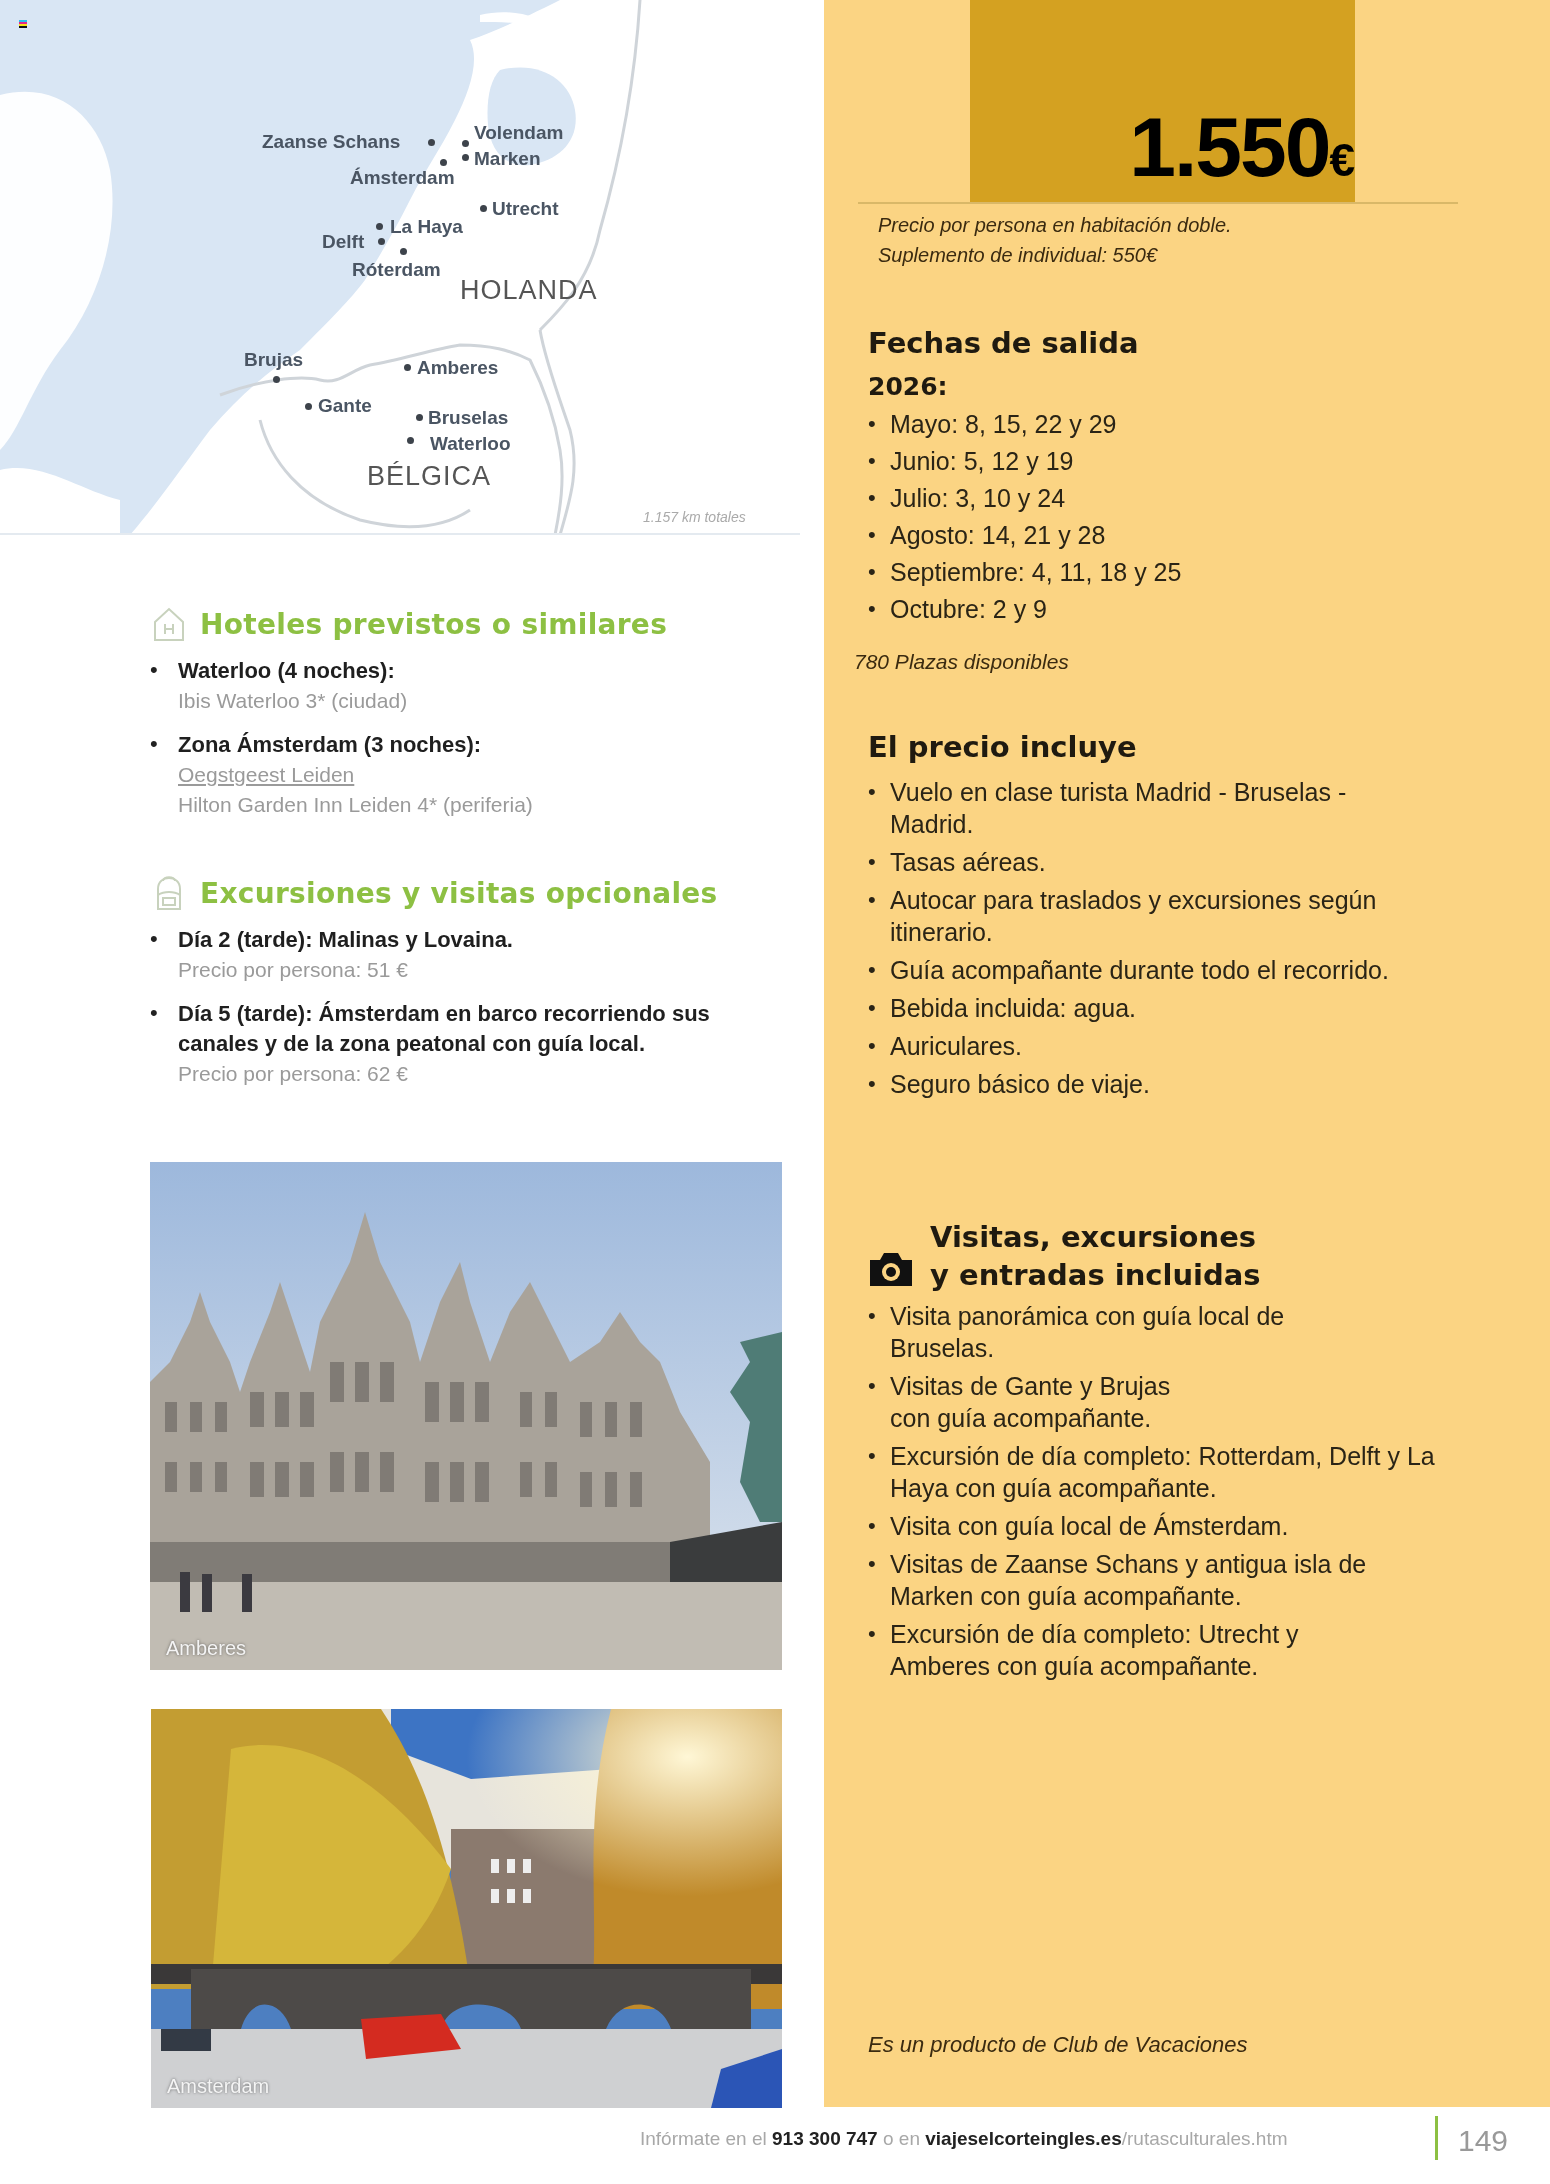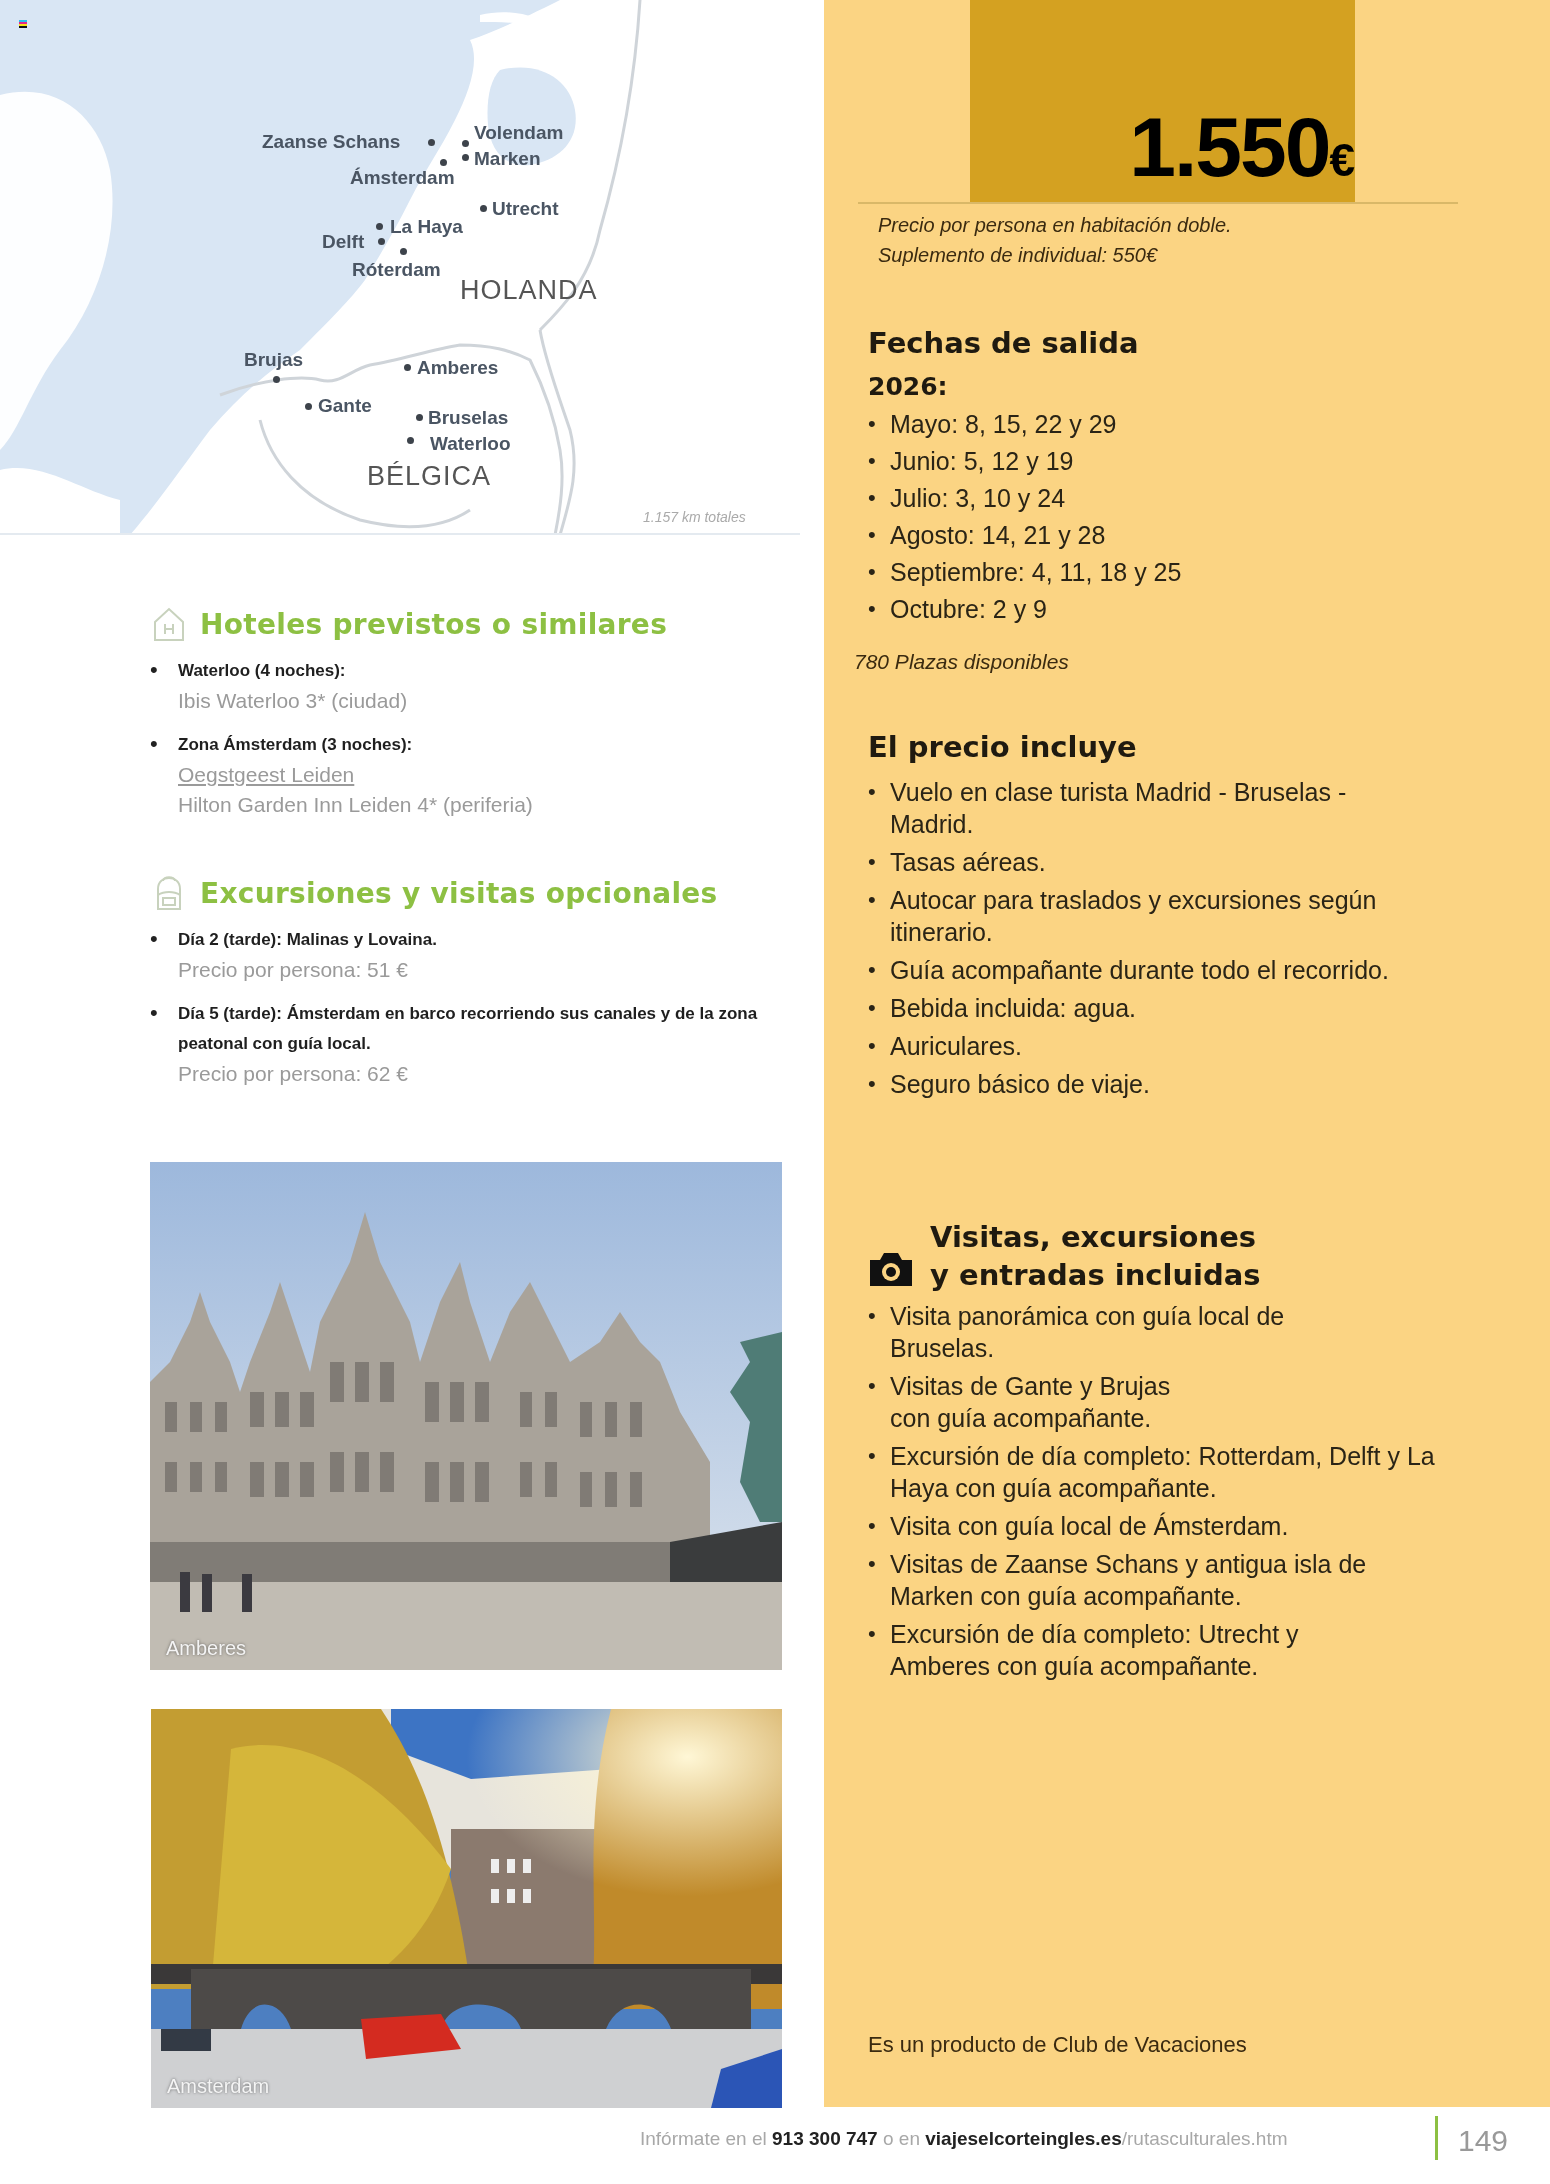--- a/index.html
+++ b/index.html
@@ -17,21 +17,21 @@
   .map-scale { position: absolute; left: 643px; top: 509px; font-size: 14px; color: #aaa; font-style: italic; }
 
   
   .section-head { position: absolute; left: 152px; display: flex; align-items: center; gap: 14px; text-align: right; }
   .section-head .icon { width: 34px; height: 36px; }
   .section-head h2 { font-family: "DejaVu Sans", sans-serif; font-size: 28px; font-weight: bold; color: #8dc043; letter-spacing: 0.3px; }
 
   .blist { position: absolute; left: 150px; list-style: none; width: 640px; }
   .blist li { position: relative; padding-left: 28px; margin-bottom: 14px; }
   .blist li::before { content: "•"; position: absolute; left: 0; top: 0; font-size: 22px; line-height: 28px; color: #222; }
-  .blist .title { display: block; font-size: 17px; font-weight: bold; color: #1f1f1f; line-height: 30px; }
+  .blist .title { display: block; font-size: 22px; font-weight: bold; color: #1f1f1f; line-height: 30px; }
   .blist .sub { display: block; font-size: 21px; color: #9a9a9a; line-height: 30px; }
   .blist .sub.link { text-decoration: underline; }
 
   .photo { position: absolute; overflow: hidden; }
   .photo .caption { position: absolute; left: 16px; bottom: 10px; font-size: 20px; color: #f4f4f4; text-shadow: 0 0 3px rgba(0,0,0,0.5); }
 
   
   .panel { position: absolute; left: 824px; top: 0; width: 726px; height: 2107px; background: #fbd483; }
   .price-box { position: absolute; left: 146px; top: 0; width: 385px; height: 203px; background: #d4a121; }
   .price { position: absolute; left: 0; right: 0; top: 105px; text-align: right; font-family: Liberation Sans, sans-serif; font-weight: bold; font-size: 84px; color: #000000; letter-spacing: -2px; line-height: 1; }
@@ -42,21 +42,21 @@
   .rh { position: absolute; left: 44px; font-family: "DejaVu Sans", sans-serif; font-weight: bold; font-size: 29px; color: #1f1a10; line-height: 38px; }
   .year { position: absolute; left: 44px; font-family: "DejaVu Sans", sans-serif; font-weight: bold; font-size: 25px; color: #1f1a10; }
   .rlist { position: absolute; left: 44px; list-style: none; width: 640px; }
   .rlist li { position: relative; padding-left: 22px; font-size: 25px; color: #2a2416; line-height: 32px; margin-bottom: 6px; }
   .rlist li::before { content: "•"; position: absolute; left: 0; top: 0; font-size: 22px; }
   .rlist.dates li { margin-bottom: 5px; }
   .plazas { position: absolute; left: 30px; top: 650px; font-size: 21px; font-style: italic; color: #3a2a10; }
   .cam-head { position: absolute; left: 44px; top: 1218px; display: flex; align-items: flex-end; gap: 16px; }
   .cam-head .icon { width: 46px; height: 38px; margin-bottom: 6px; }
   .cam-head h3 { font-family: "DejaVu Sans", sans-serif; font-weight: bold; font-size: 29px; color: #1f1a10; line-height: 38px; }
-  .club { position: absolute; left: 44px; top: 2032px; font-size: 22px; color: #3a2a10; }
+  .club { position: absolute; left: 44px; top: 2032px; font-size: 22px; font-style: italic; color: #3a2a10; }
 
   
   .footer { position: absolute; left: 640px; top: 2128px; font-size: 19px; color: #a8a8a8; white-space: nowrap; }
   .footer b { color: #222; }
   .footer-divider { position: absolute; left: 1435px; top: 2116px; width: 3px; height: 44px; background: #8dc043; }
   .page-num { position: absolute; left: 1458px; top: 2124px; font-size: 30px; color: #999; }
 </style>
 </head>
 <body>
 

